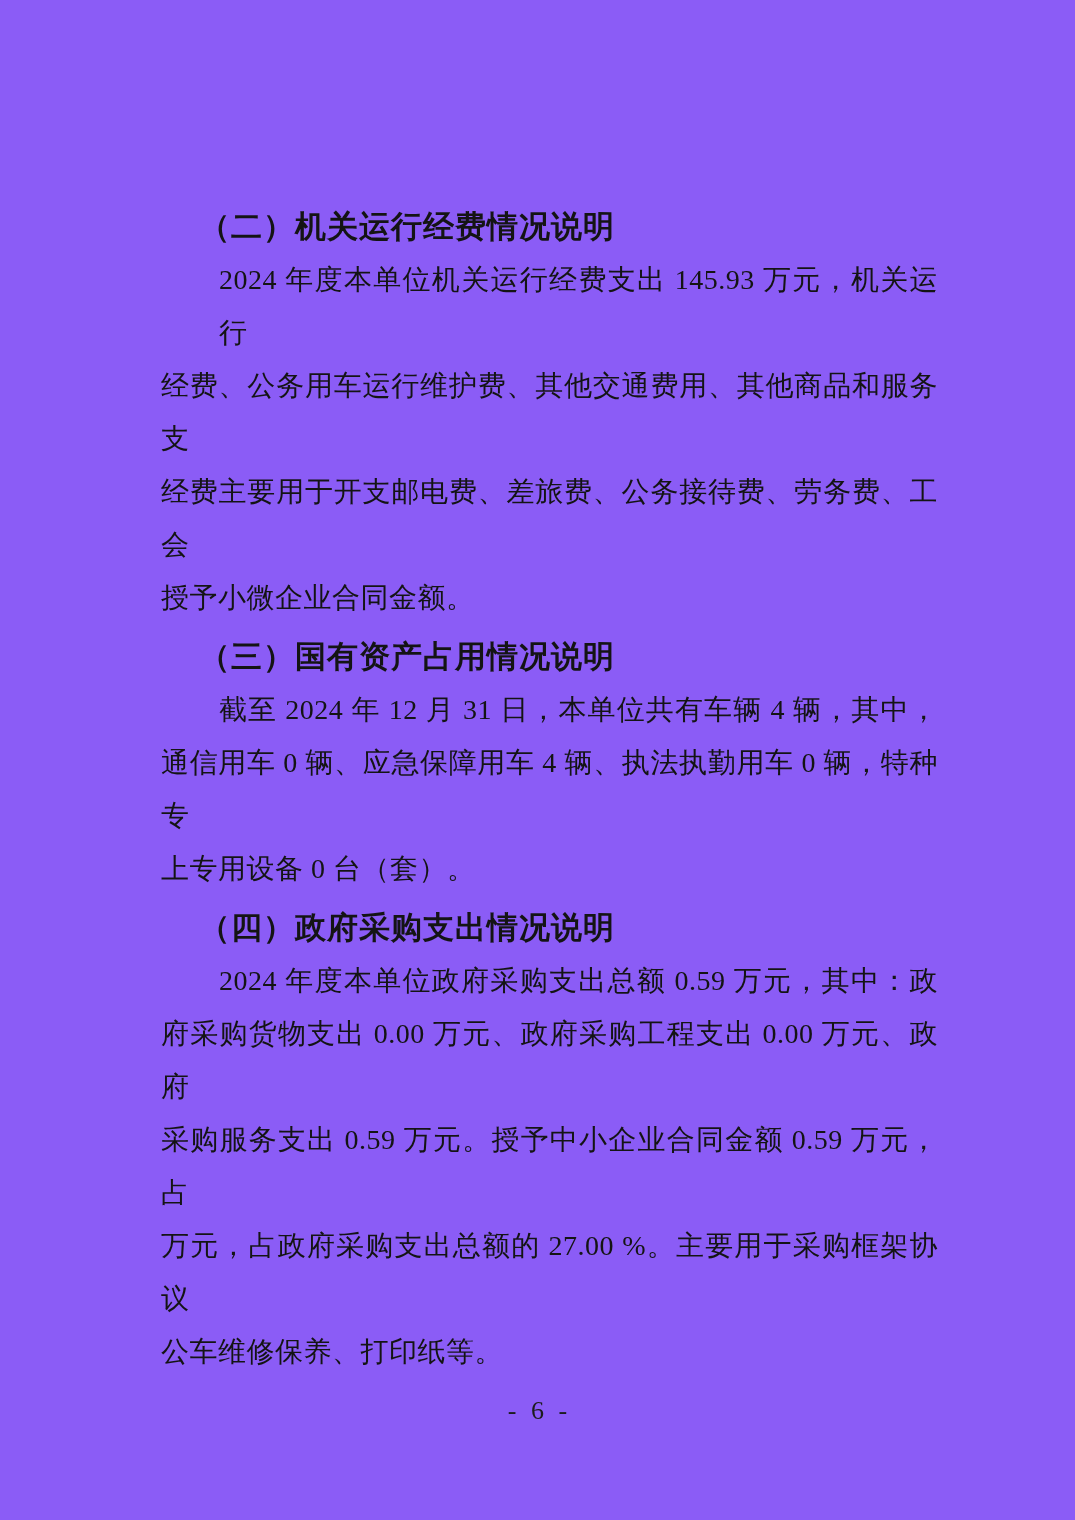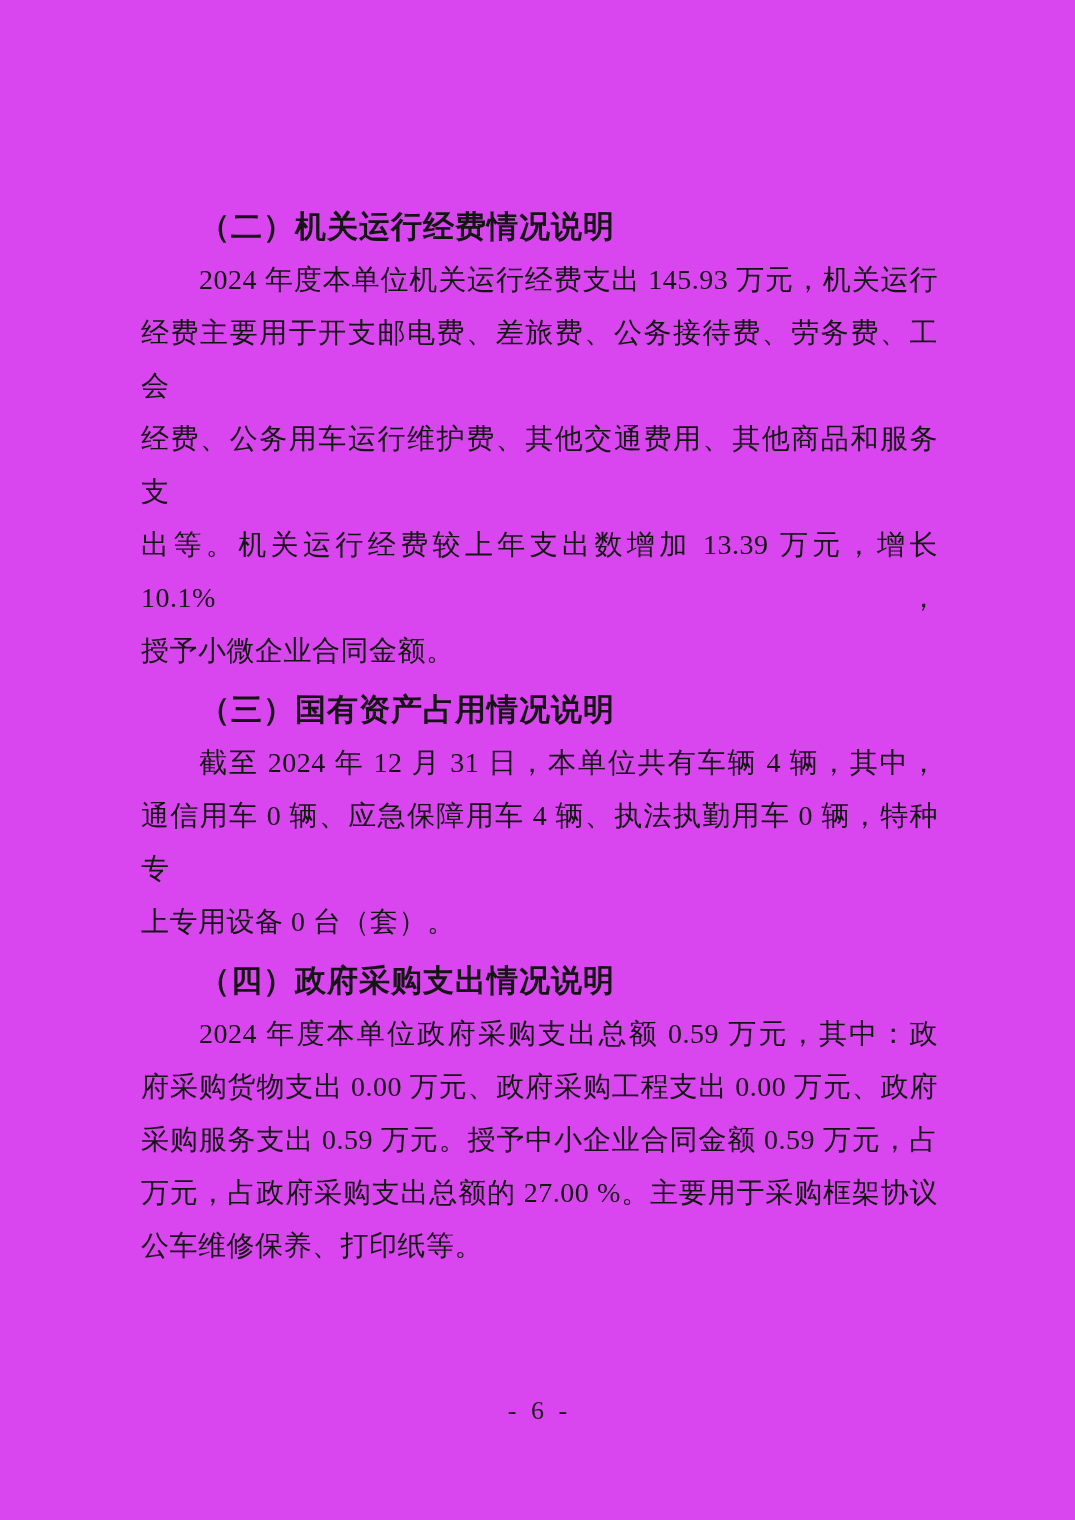--- a/index.html
+++ b/index.html
@@ -4,40 +4,41 @@
 <style>
   html, body {
     margin: 0;
     padding: 0;
     background: #ffffff;
   }
   .page {
     position: relative;
     width: 1075px;
     height: 1520px;
-    background: #d946ef;
+    background: #8b5cf6;
     overflow: hidden;
     color: #141414;
   }
   .doc-content {
     position: absolute;
     left: 141px;
     top: 200px;
     width: 797px;
   }
   .line {
     line-height: 53px;
     min-height: 53px;
     white-space: pre-wrap;
   }
   .line.body {
     font-family: "Liberation Serif", "DejaVu Serif", serif;
     font-size: 28px;
     text-align: left;
     letter-spacing: 0.5px;
+    margin-left: 20px;
   }
   .line.body.fill {
     text-align: justify;
     text-align-last: justify;
   }
   .line.heading {
     font-family: "Liberation Sans", "DejaVu Sans", sans-serif;
     font-weight: 700;
     font-size: 31px;
     margin-top: 6px;
@@ -63,23 +64,22 @@
     word-spacing: 8px;
   }
 </style>
 </head>
 <body>
 
 <div class="page">
   <div class="doc-content" id="doc-content">
       <div class="line heading indent">（二）机关运行经费情况说明</div>
       <div class="line body indent fill">2024 年度本单位机关运行经费支出 145.93 万元，机关运行</div>
+      <div class="line body fill">经费、公务用车运行维护费、其他交通费用、其他商品和服务支</div>
       <div class="line body fill">经费主要用于开支邮电费、差旅费、公务接待费、劳务费、工会</div>
-      <div class="line body fill">经费、公务用车运行维护费、其他交通费用、其他商品和服务支</div>
-      <div class="line body fill">出等。机关运行经费较上年支出数增加 13.39 万元，增长 10.1%，</div>
       <div class="line body">授予小微企业合同金额。</div>
       <div class="line heading indent">（三）国有资产占用情况说明</div>
       <div class="line body indent fill">截至 2024 年 12 月 31 日，本单位共有车辆 4 辆，其中，</div>
       <div class="line body fill">通信用车 0 辆、应急保障用车 4 辆、执法执勤用车 0 辆，特种专</div>
       <div class="line body">上专用设备 0 台（套）。</div>
       <div class="line heading indent">（四）政府采购支出情况说明</div>
       <div class="line body indent fill">2024 年度本单位政府采购支出总额 0.59 万元，其中：政</div>
       <div class="line body fill">府采购货物支出 0.00 万元、政府采购工程支出 0.00 万元、政府</div>
       <div class="line body fill">采购服务支出 0.59 万元。授予中小企业合同金额 0.59 万元，占</div>
       <div class="line body fill">万元，占政府采购支出总额的 27.00 %。主要用于采购框架协议</div>

